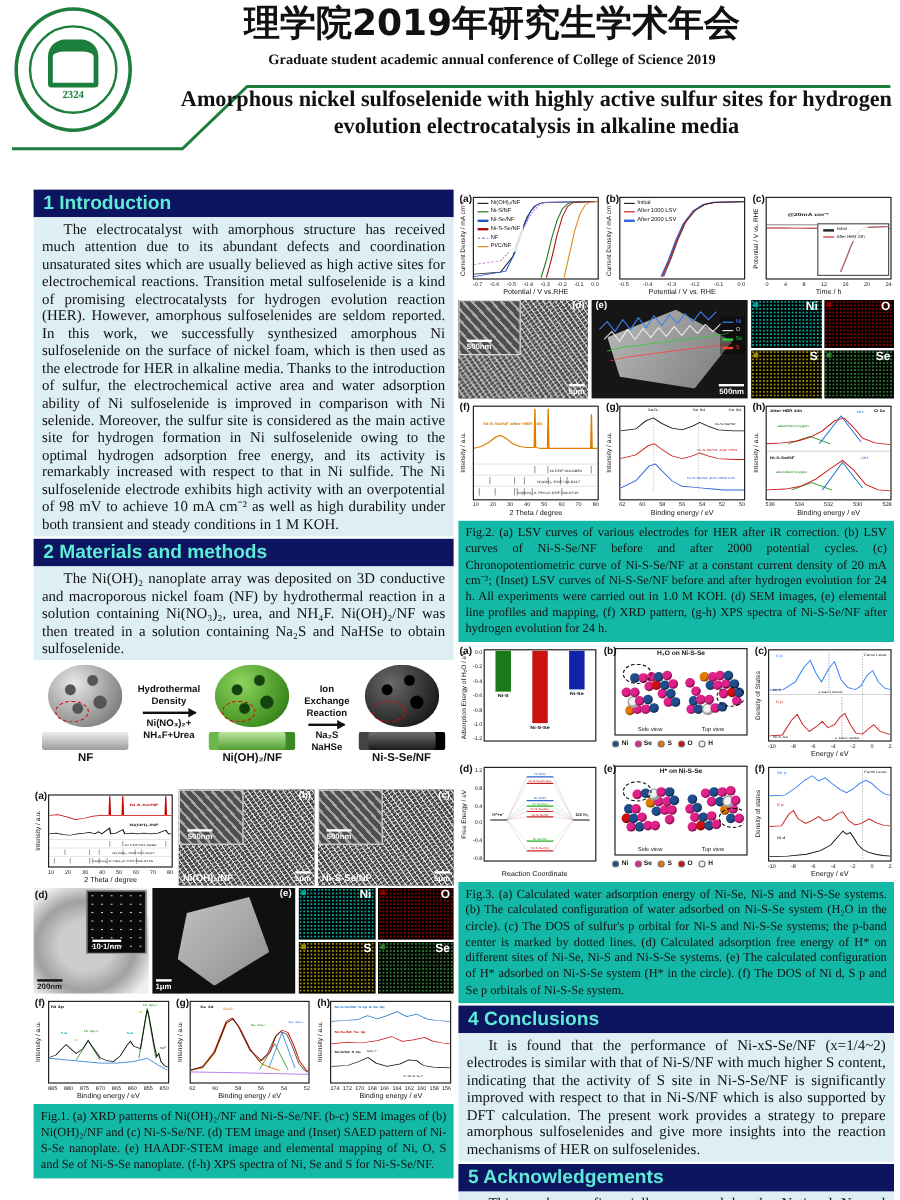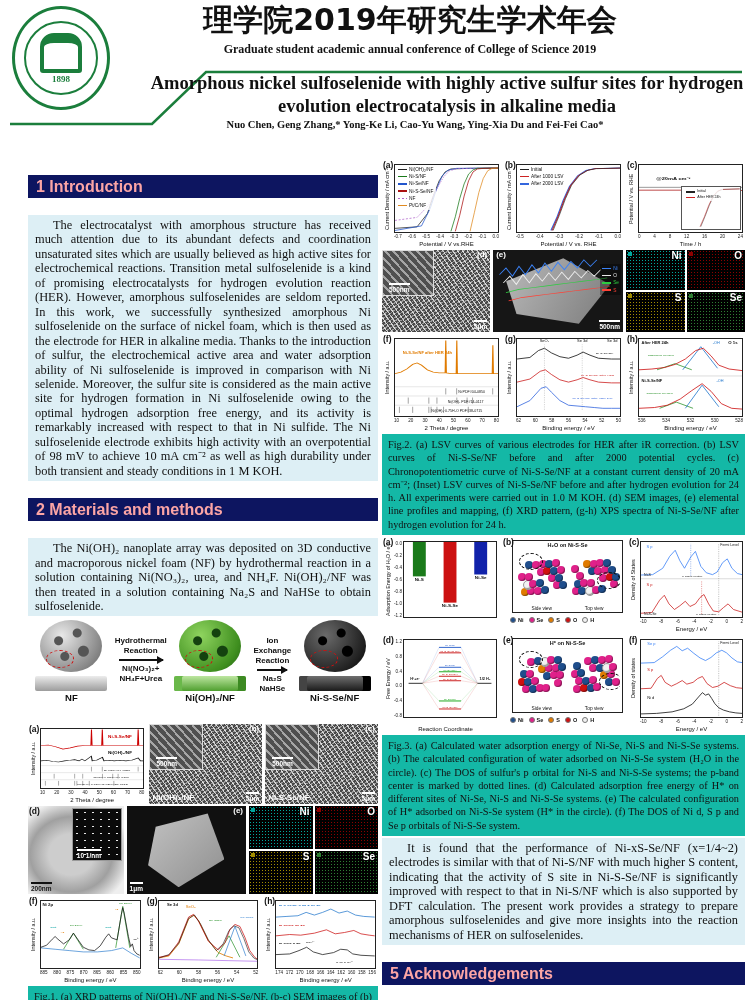--- a/index.html
+++ b/index.html
@@ -20,22 +20,22 @@
         font:bold 12px "Liberation Serif",serif}
   .rule{position:absolute;left:0;top:0;width:750px;height:156px;pointer-events:none}
   .ptitle{position:absolute;left:148px;right:4px;top:72px;text-align:center;
         font:bold 18.5px/1.22 "Liberation Serif",serif}
   .authors{position:absolute;left:100px;right:20px;top:119px;text-align:center;font:bold 10.5px "Liberation Serif",serif}
   .affil{position:absolute;left:100px;right:20px;top:133px;text-align:center;font:bold 10.5px "Liberation Serif",serif}
   .corr{position:absolute;left:100px;right:20px;top:146px;text-align:center;font:bold 10.5px "Liberation Serif",serif}
   
   .col-l{position:absolute;left:28px;top:158px;width:350px}
   .col-r{position:absolute;left:382px;top:158px;width:363px}
-  .sec-h{background:#0d1560;color:#fca5a5;font:bold 16px/23px "Liberation Sans",sans-serif;
-         padding-left:8px;margin:17px 0}
+  .sec-h{background:#0d1560;color:#5eead4;font:bold 16px/23px "Liberation Sans",sans-serif;
+         padding-left:8px;margin:0 0}
   .sec-body{background:#ddeff5;font:12.4px/1.165 "Liberation Serif",serif;padding:3px 7px;
          text-align:justify;text-indent:18px;margin:0 0 2px 0}
   .cap{background:#14b8a6;font:10.3px/1.29 "Liberation Serif",serif;padding:4px 6px;
          text-align:justify;margin:2px 0}
   
   .scheme{display:flex;align-items:flex-start;background:#fff;height:104px;margin:2px 0}
   .sch-step{width:104px;position:relative;text-align:center}
   .sch-ball{width:62px;height:52px;border-radius:50%;margin:2px auto 0;position:relative}
   .b-gray{background:radial-gradient(circle at 35% 30%,#e8e8e8,#8a8a8a 70%,#5f5f5f);
           background-image:radial-gradient(circle at 30% 40%,#555 4px,transparent 5px),radial-gradient(circle at 60% 25%,#555 4px,transparent 5px),radial-gradient(circle at 70% 60%,#555 5px,transparent 6px),radial-gradient(circle at 40% 70%,#555 4px,transparent 5px),radial-gradient(circle at 35% 30%,#e8e8e8,#8a8a8a 70%,#5f5f5f)}
@@ -115,46 +115,45 @@
 
 <div class="poster">
 
   <div class="hdr">
     <svg class="rule" viewBox="0 0 750 156">
       <polyline points="742,72 206,72 152,124 10,124" fill="none" stroke="#1b7e3c" stroke-width="2.5"></polyline>
     </svg>
     <div class="logo">
       <div class="inner">
         <span class="glyph"></span>
-        <span class="yr">1898</span>
+        <span class="yr">2324</span>
       </div>
     </div>
     <div class="cn-title">理学院2019年研究生学术年会</div>
     <div class="en-sub">Graduate student academic annual conference of College of Science 2019</div>
     <div class="ptitle">Amorphous nickel sulfoselenide with highly active sulfur sites for hydrogen evolution electrocatalysis in alkaline media</div>
-    <div class="authors">Nuo Chen, Geng Zhang,* Yong-Ke Li, Cao-Yu Wang, Ying-Xia Du and Fei-Fei Cao*</div>
   </div>
 
   <div class="col-l">
     <div class="sec-h">1 Introduction</div>
     <p class="sec-body">The electrocatalyst with amorphous structure has received much attention due to its abundant defects and coordination unsaturated sites which are usually believed as high active sites for electrochemical reactions. Transition metal sulfoselenide is a kind of promising electrocatalysts for hydrogen evolution reaction (HER). However, amorphous sulfoselenides are seldom reported. In this work, we successfully synthesized amorphous Ni sulfoselenide on the surface of nickel foam, which is then used as the electrode for HER in alkaline media. Thanks to the introduction of sulfur, the electrochemical active area and water adsorption ability of Ni sulfoselenide is improved in comparison with Ni selenide. Moreover, the sulfur site is considered as the main active site for hydrogen formation in Ni sulfoselenide owing to the optimal hydrogen adsorption free energy, and its activity is remarkably increased with respect to that in Ni sulfide. The Ni sulfoselenide electrode exhibits high activity with an overpotential of 98 mV to achieve 10 mA cm⁻² as well as high durability under both transient and steady conditions in 1 M KOH.</p>
 
     <div class="sec-h">2 Materials and methods</div>
     <p class="sec-body">The Ni(OH)₂ nanoplate array was deposited on 3D conductive and macroporous nickel foam (NF) by hydrothermal reaction in a solution containing Ni(NO₃)₂, urea, and NH₄F. Ni(OH)₂/NF was then treated in a solution containing Na₂S and NaHSe to obtain sulfoselenide.</p>
 
     <div class="scheme">
       <div class="sch-step">
         <div class="sch-ball b-gray">
             <span class="sch-ring"></span>
           </div>
         <div class="sch-slab s-gray"></div>
         <div class="sch-lbl">NF</div>
       </div>
       <div class="sch-arrow">
-        <div>Hydrothermal Reaction</div>
+        <div>Hydrothermal Density</div>
         <div class="shaft"></div>
         <div>Ni(NO₃)₂+ NH₄F+Urea</div>
       </div>
       <div class="sch-step">
         <div class="sch-ball b-green">
             <span class="sch-ring"></span>
           </div>
         <div class="sch-slab s-green"></div>
         <div class="sch-lbl">Ni(OH)₂/NF</div>
       </div>
@@ -955,18 +954,19 @@
             <span>-2</span>
             <span>0</span>
             <span>2</span>
           </div>
         <span class="xlab">Energy / eV</span>
       </div>
     </div>
 
     <p class="cap">Fig.3. (a) Calculated water adsorption energy of Ni-Se, Ni-S and Ni-S-Se systems. (b) The calculated configuration of water adsorbed on Ni-S-Se system (H₂O in the circle). (c) The DOS of sulfur's p orbital for Ni-S and Ni-S-Se systems; the p-band center is marked by dotted lines. (d) Calculated adsorption free energy of H* on different sites of Ni-Se, Ni-S and Ni-S-Se systems. (e) The calculated configuration of H* adsorbed on Ni-S-Se system (H* in the circle). (f) The DOS of Ni d, S p and Se p orbitals of Ni-S-Se system.</p>
 
+    <div class="sec-h">4 Conclusions</div>
     <p class="sec-body">It is found that the performance of Ni-xS-Se/NF (x=1/4~2) electrodes is similar with that of Ni-S/NF with much higher S content, indicating that the activity of S site in Ni-S-Se/NF is significantly improved with respect to that in Ni-S/NF which is also supported by DFT calculation. The present work provides a strategy to prepare amorphous sulfoselenides and give more insights into the reaction mechanisms of HER on sulfoselenides.</p>
 
     <div class="sec-h">5 Acknowledgements</div>
     <p class="sec-body">This work was financially supported by the National Natural Science Foundations of China (Program No. 21603080 and 21606103) and the Fundamental Research Funds for the Central Universities of China (Program No. 2662017JC025).</p>
   </div>
 </div>
 
 </body></html>

